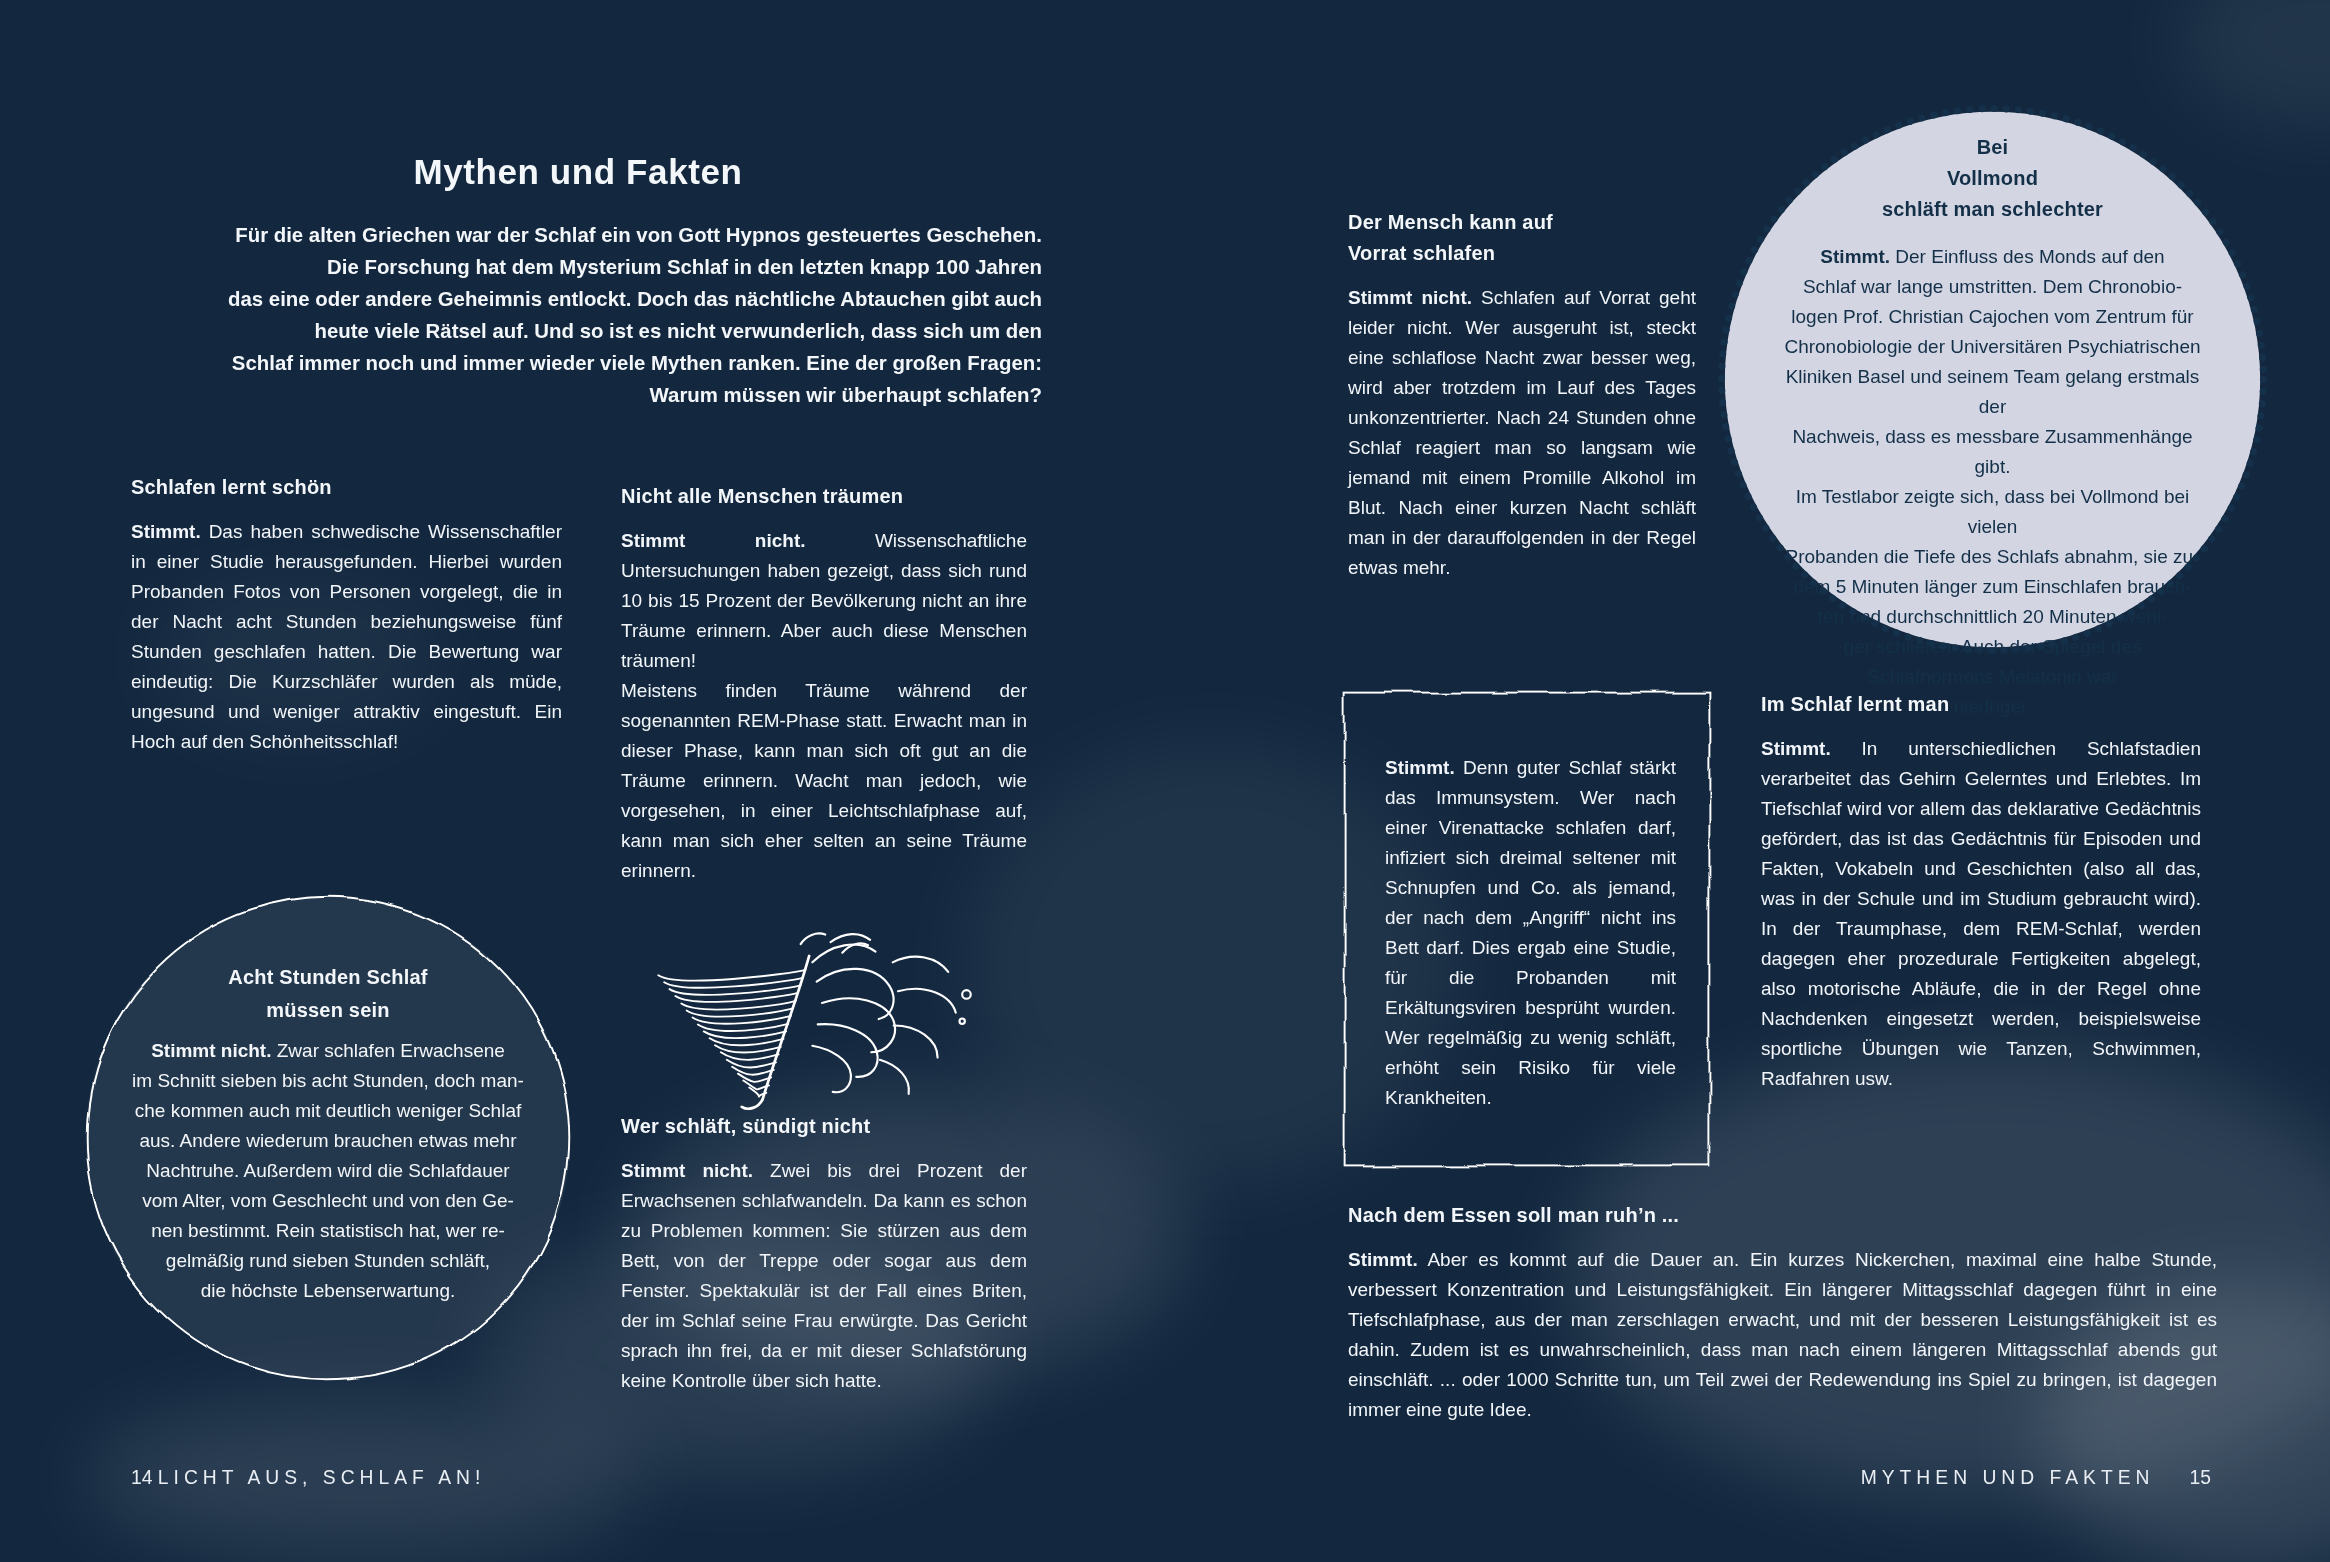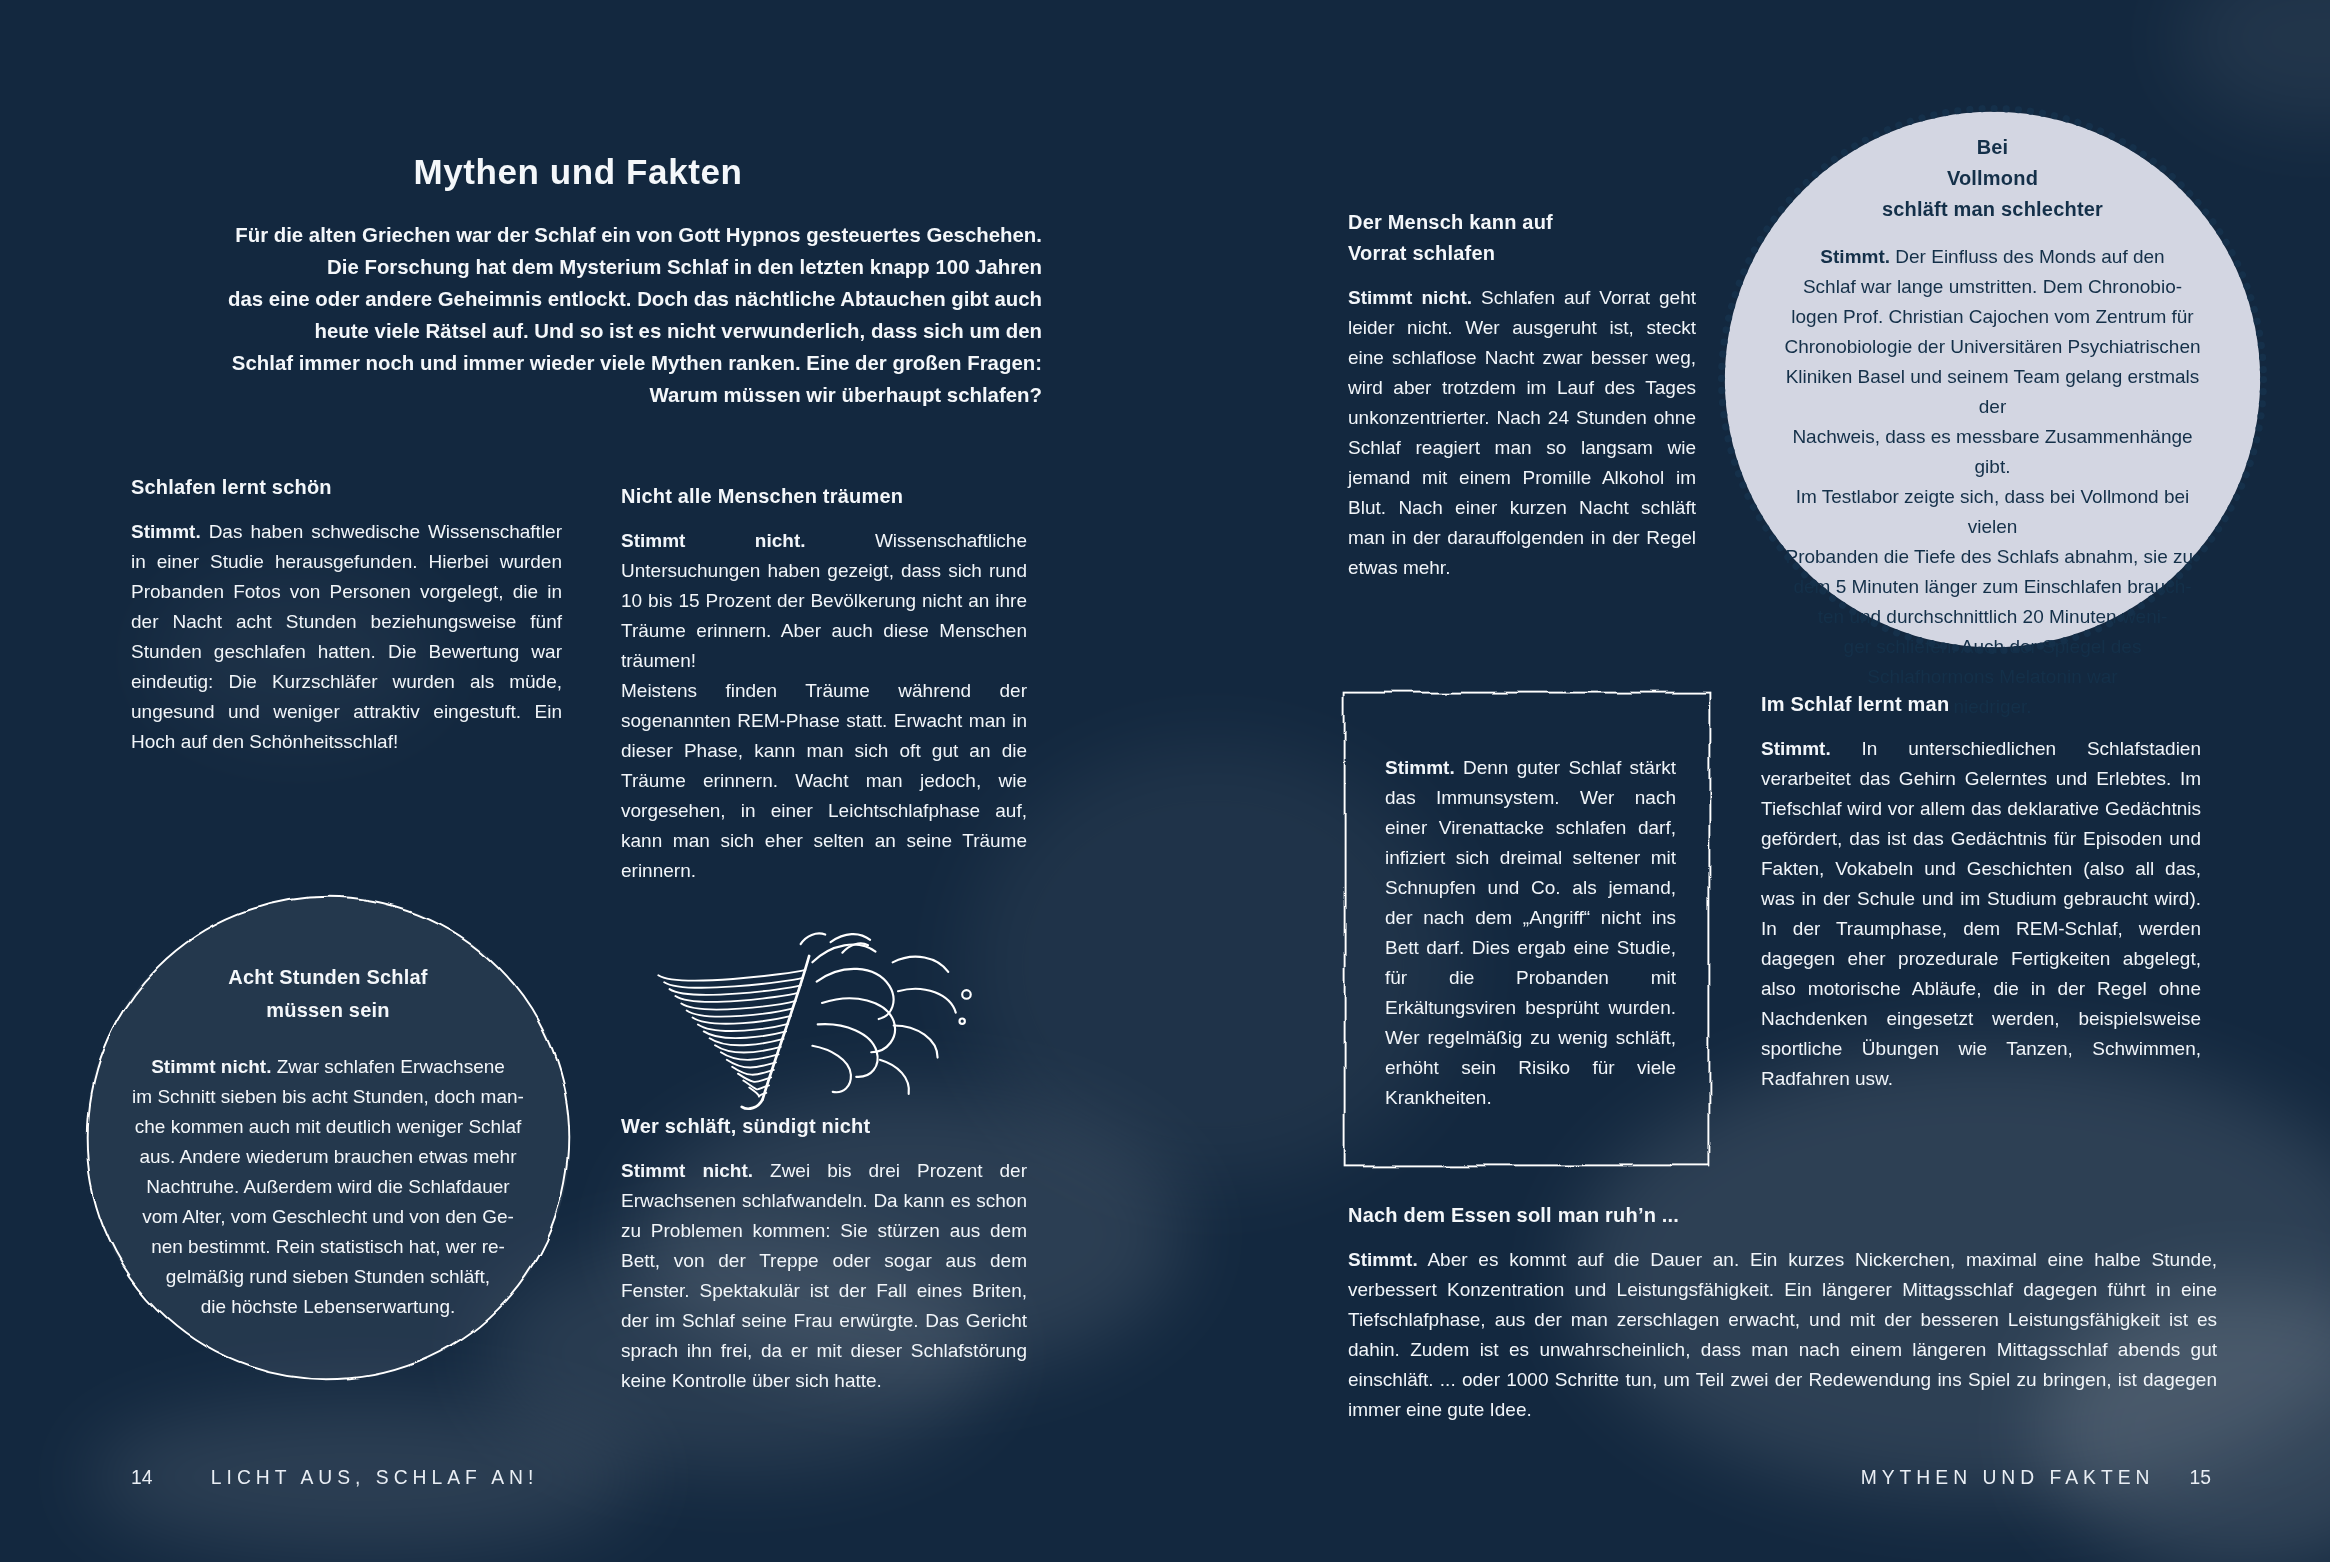--- a/index.html
+++ b/index.html
@@ -72,21 +72,21 @@
     </section>
 
     <div class="abs" style="left:79px;top:889px;width:498px;height:498px;">
       <div class="abs" style="inset:6.6px;border-radius:50%;background:rgba(255,255,255,0.075);"></div>
       <svg width="498" height="498" viewBox="0 0 904 904" class="abs" style="left:0;top:0;">
         <circle cx="452" cy="452" r="438" fill="none" stroke="#ffffff" stroke-width="3.5" filter="url(#wavy)"></circle>
       </svg>
       <div class="circle-text" style="padding:72px 33px 0;">
         <h2 class="pre" style="line-height:33px;">Acht Stunden Schlaf
 müssen sein</h2>
-        <p class="circle-body pre" style="margin-top:25px;"><span class="lead">Stimmt nicht.</span><span> Zwar schlafen Erwachsene
+        <p class="circle-body pre" style="margin-top:9px;"><span class="lead">Stimmt nicht.</span><span> Zwar schlafen Erwachsene
 im Schnitt sieben bis acht Stunden, doch man-
 che kommen auch mit deutlich weniger Schlaf
 aus. Andere wiederum brauchen etwas mehr
 Nachtruhe. Außerdem wird die Schlafdauer
 vom Alter, vom Geschlecht und von den Ge-
 nen bestimmt. Rein statistisch hat, wer re-
 gelmäßig rund sieben Stunden schläft,
 die höchste Lebenserwartung.</span></p>
       </div>
     </div>
@@ -135,21 +135,21 @@
       </svg>
     </div>
 
     <section class="abs" style="left:621px;top:1111px;width:406px;">
       <h2>Wer schläft, sündigt nicht</h2>
       <p class="body-p"><span class="lead">Stimmt nicht.</span><span> Zwei bis drei Prozent der Erwachsenen schlafwandeln. Da kann es schon zu Problemen kommen: Sie stürzen aus dem Bett, von der Treppe oder sogar aus dem Fenster. Spektakulär ist der Fall eines Briten, der im Schlaf seine Frau erwürgte. Das Gericht sprach ihn frei, da er mit dieser Schlafstörung keine Kontrolle über sich hatte.</span></p>
     </section>
 
     <div class="abs footer" style="left:131px;top:1467px;">
       <span>14</span>
-      <span class="spaced" style="margin-left:53px;">LICHT AUS, SCHLAF AN!</span>
+      <span class="spaced" style="">LICHT AUS, SCHLAF AN!</span>
     </div>
   </div>
 
   <div>
 
     <section class="abs" style="left:1348px;top:207px;width:348px;">
       <h2 class="pre">Der Mensch kann auf
 Vorrat schlafen</h2>
       <p class="body-p"><span class="lead">Stimmt nicht.</span><span> Schlafen auf Vorrat geht leider nicht. Wer ausgeruht ist, steckt eine schlaflose Nacht zwar besser weg, wird aber trotzdem im Lauf des Tages unkonzentrierter. Nach 24 Stunden ohne Schlaf reagiert man so langsam wie jemand mit einem Promille Alkohol im Blut. Nach einer kurzen Nacht schläft man in der darauffolgenden in der Regel etwas mehr.</span></p>
     </section>

